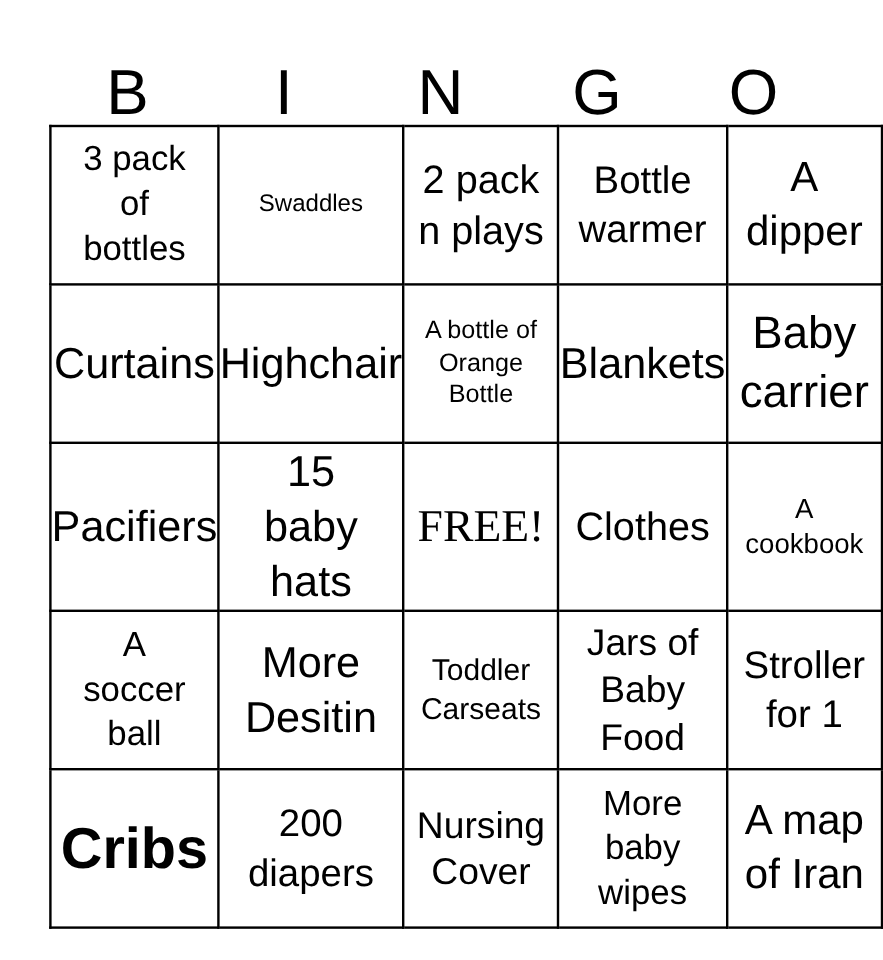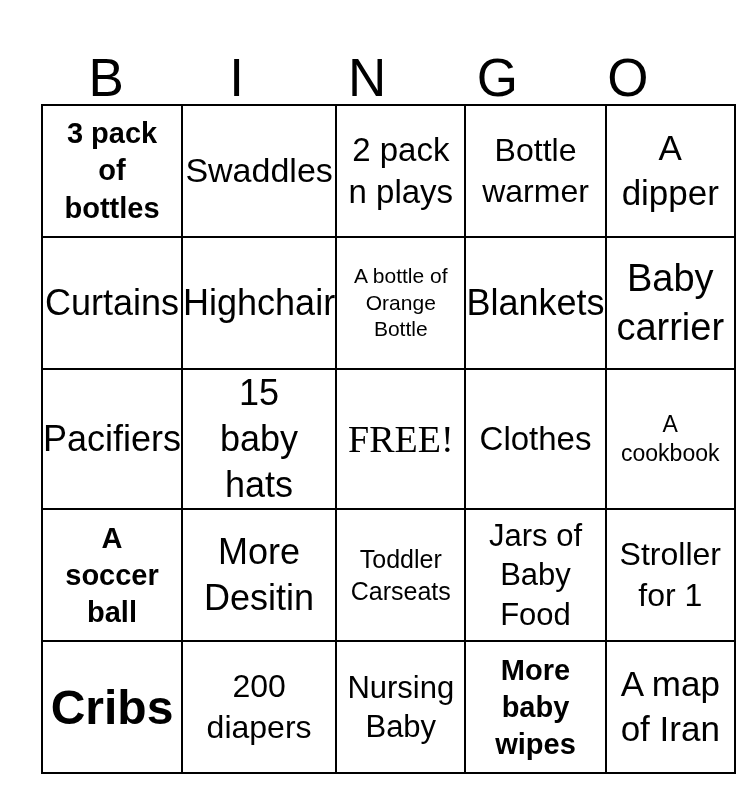--- a/index.html
+++ b/index.html
@@ -45,22 +45,22 @@
     border: 2px solid #000000;
     text-align: center;
     vertical-align: middle;
     white-space: pre-line;
     line-height: 1.28;
     overflow: hidden;
   }
   .fs21 { font-size: 21px; line-height: 1.38; }
   .fs23 { font-size: 23px; line-height: 1.35; }
   .fs25 { font-size: 25px; }
-  .fs26 { font-size: 34px; }
-  .fs29 { font-size: 29px; font-weight: bold; }
+  .fs26 { font-size: 20px; }
+  .fs29 { font-size: 29px; }
   .fs30 { font-size: 36px; }
   .fs31 { font-size: 31px; }
   .fs32 { font-size: 32px; border-radius: 28px; }
   .fs33 { font-size: 33px; }
   .fs34 { font-size: 38px; font-family: Liberation Serif, serif; }
   .fs35 { font-size: 35px; }
   .fs36 { font-size: 36px; }
   .fs38 { font-size: 38px; }
   .fs48 { font-size: 48px; font-weight: bold; }
 </style>
@@ -121,21 +121,21 @@
 Baby
 Food</td>
       <td class="fs32">Stroller
 for 1</td>
     </tr>
     <tr>
       <td class="fs48">Cribs</td>
       <td class="fs32">200
 diapers</td>
       <td class="fs31">Nursing
-Baby</td>
+Cover</td>
       <td class="fs29">More
 baby
 wipes</td>
       <td class="fs35">A map
 of Iran</td>
     </tr>
   </tbody>
 </table>
 
 </body></html>

